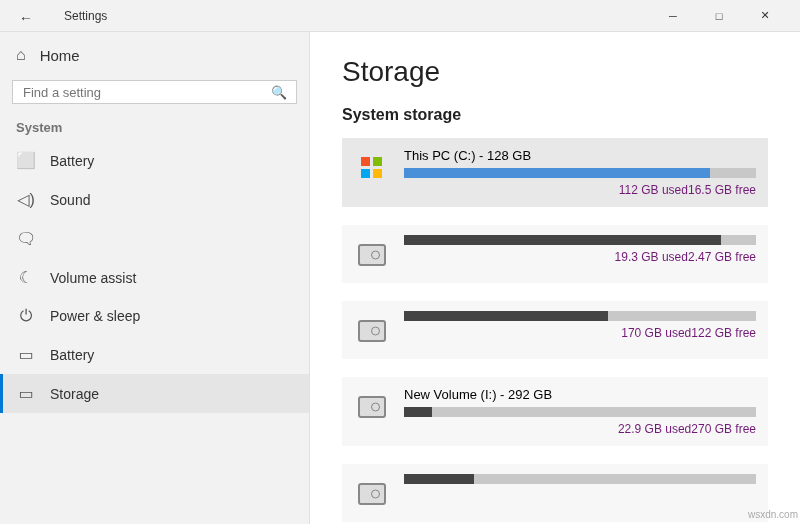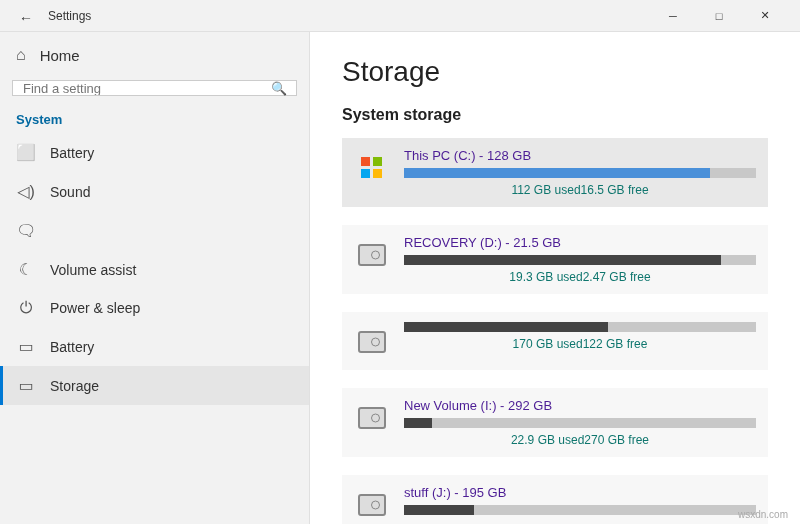--- a/index.html
+++ b/index.html
@@ -25,21 +25,21 @@
       height: 28px;
       display: flex; align-items: center; justify-content: center;
       cursor: pointer;
       border-radius: 2px;
       font-size: 14px;
       color: #333;
     }
     .titlebar-title {
       font-size: 12px;
       color: #333;
-      margin-left: 8px;
+      margin-left: 24px;
     }
     .titlebar-controls {
       margin-left: auto;
       display: flex;
     }
     .titlebar-btn {
       width: 46px;
       height: 32px;
       display: flex; align-items: center; justify-content: center;
       cursor: pointer;
@@ -79,21 +79,21 @@
       color: #555;
     }
 
     .sidebar-search {
       margin: 6px 12px 10px;
       position: relative;
       display: flex;
       align-items: center;
       background: white;
       border: 1px solid #ccc;
-      height: 16px;
+      height: 24px;
     }
     .sidebar-search input {
       border: none;
       outline: none;
       width: 100%;
       padding: 0 32px 0 10px;
       font-size: 13px;
       background: transparent;
       height: 100%;
       color: #555;
@@ -102,21 +102,21 @@
       position: absolute;
       right: 8px;
       font-size: 13px;
       color: #555;
     }
 
     .sidebar-section-title {
       font-size: 13px;
       font-weight: 700;
       padding: 6px 16px 6px;
-      color: #0369a1;
+      color: #737373;
     }
 
     .sidebar-item {
       display: flex;
       align-items: center;
       padding: 10px 16px;
       cursor: pointer;
       font-size: 14px;
       color: #333;
     }
@@ -174,44 +174,44 @@
       align-items: center;
       justify-content: center;
       margin-right: 14px;
       margin-top: 2px;
     }
     .storage-details {
       flex: 1;
     }
     .storage-name {
       font-size: 13px;
-      color: #4c1d95;
+      color: #000000;
       margin-bottom: 5px;
     }
     .storage-bar-container {
       height: 10px;
       background: #c8c8c8;
       width: 100%;
       margin-bottom: 5px;
       position: relative;
     }
     .storage-bar-used {
       height: 100%;
       background: #444;
       position: absolute;
       left: 0; top: 0;
     }
     .storage-bar-used.highlight {
       background: #4a90d9;
     }
     .storage-stats {
       display: flex;
-      justify-content: center;
+      justify-content: flex-end;
       font-size: 12px;
-      color: #0f766e;
+      color: #701a75;
     }
 
     
     .win-icon {
       display: grid;
       grid-template-columns: 1fr 1fr;
       gap: 2px;
       width: 22px;
       height: 22px;
     }
@@ -246,21 +246,21 @@
     }
 
     
     .content::-webkit-scrollbar { width: 6px; }
     .content::-webkit-scrollbar-track { background: #f0f0f0; }
     .content::-webkit-scrollbar-thumb { background: #c0c0c0; border-radius: 3px; }
 
     .watermark {
       position: fixed;
       bottom: 4px;
-      right: 12px;
+      right: 2px;
       font-size: 10px;
       color: #aaa;
     }
   </style>
 </head>
 <body>
 
 <div class="titlebar">
   <div class="titlebar-back">
     <span>←</span>
@@ -346,21 +346,20 @@
         <span>112 GB used</span>
         <span>16.5 GB free</span>
       </div>
     </div>
   </div>
         <div class="storage-item">
     <div class="storage-icon">
       <div class="hdd-icon"></div>
     </div>
     <div class="storage-details">
-      <div class="storage-name">RECOVERY (D:) - 21.5 GB</div>
       <div class="storage-bar-container">
         <div class="storage-bar-used" style="width:90%"></div>
       </div>
       <div class="storage-stats">
         <span>19.3 GB used</span>
         <span>2.47 GB free</span>
       </div>
     </div>
   </div>
         <div class="storage-item">
@@ -390,21 +389,20 @@
         <span>22.9 GB used</span>
         <span>270 GB free</span>
       </div>
     </div>
   </div>
         <div class="storage-item">
     <div class="storage-icon">
       <div class="hdd-icon"></div>
     </div>
     <div class="storage-details">
-      <div class="storage-name">stuff (J:) - 195 GB</div>
       <div class="storage-bar-container">
         <div class="storage-bar-used" style="width:20%"></div>
       </div>
 
     </div>
   </div>
       </div>
   </div>
 </div>
 

